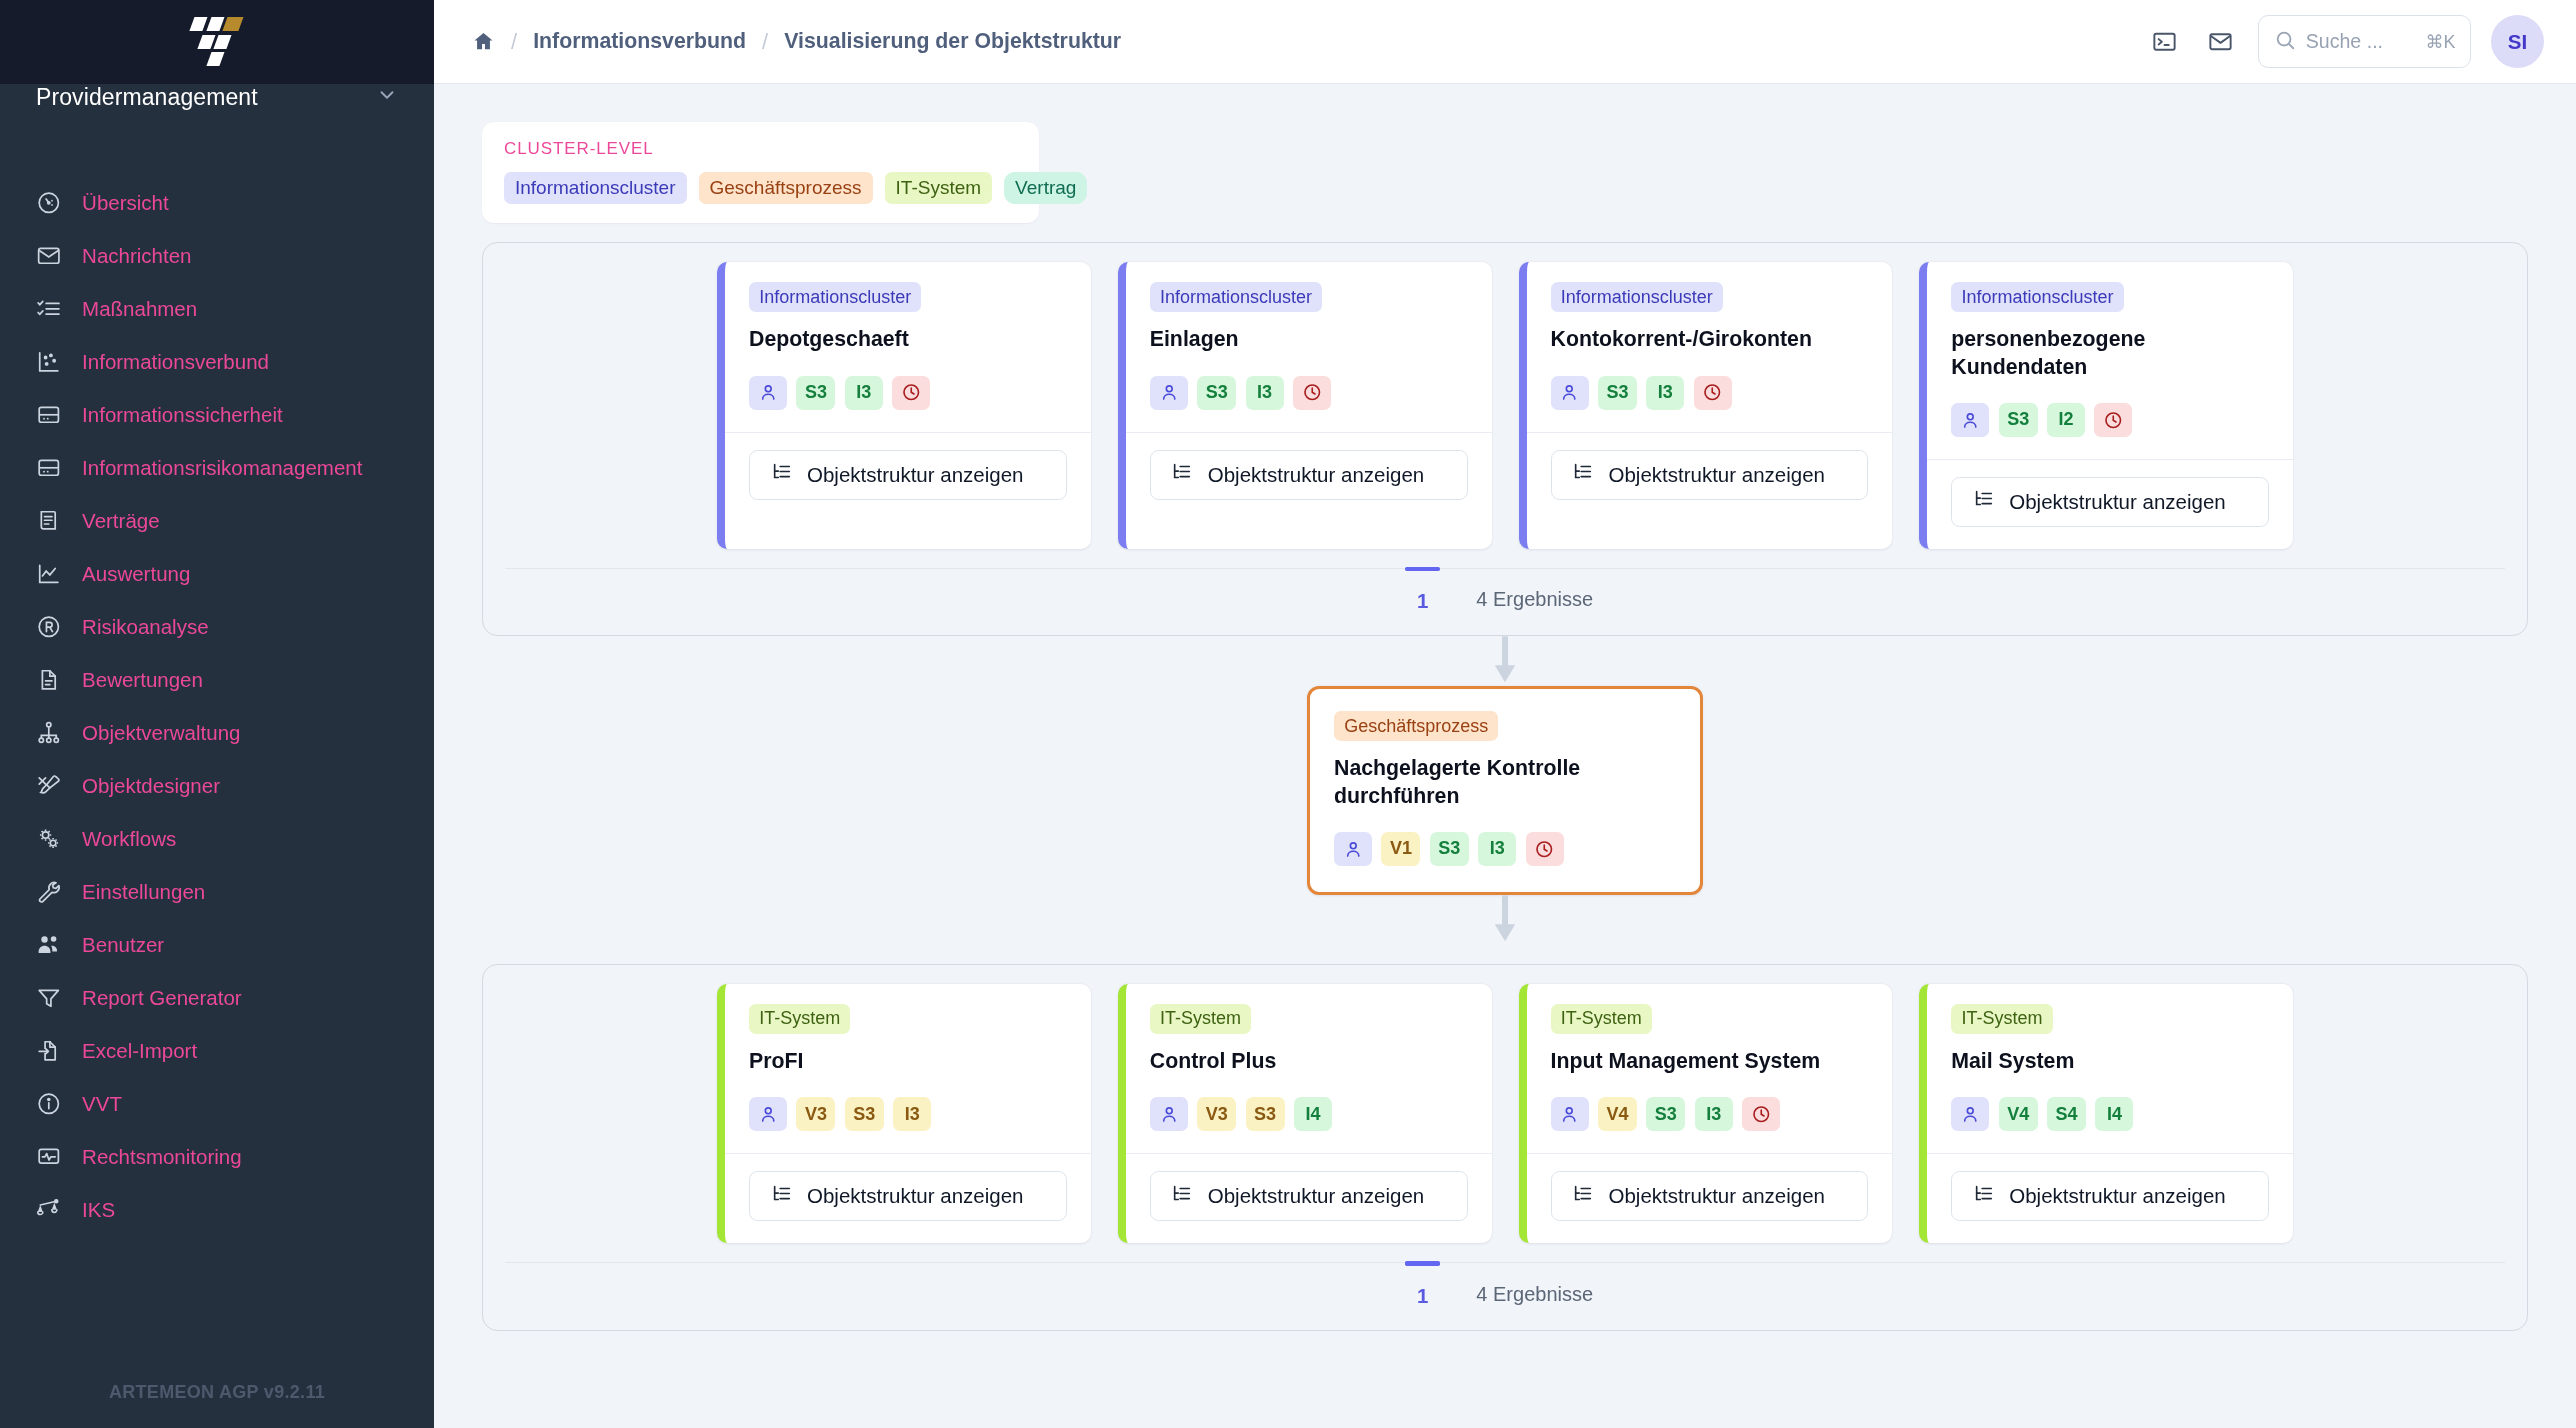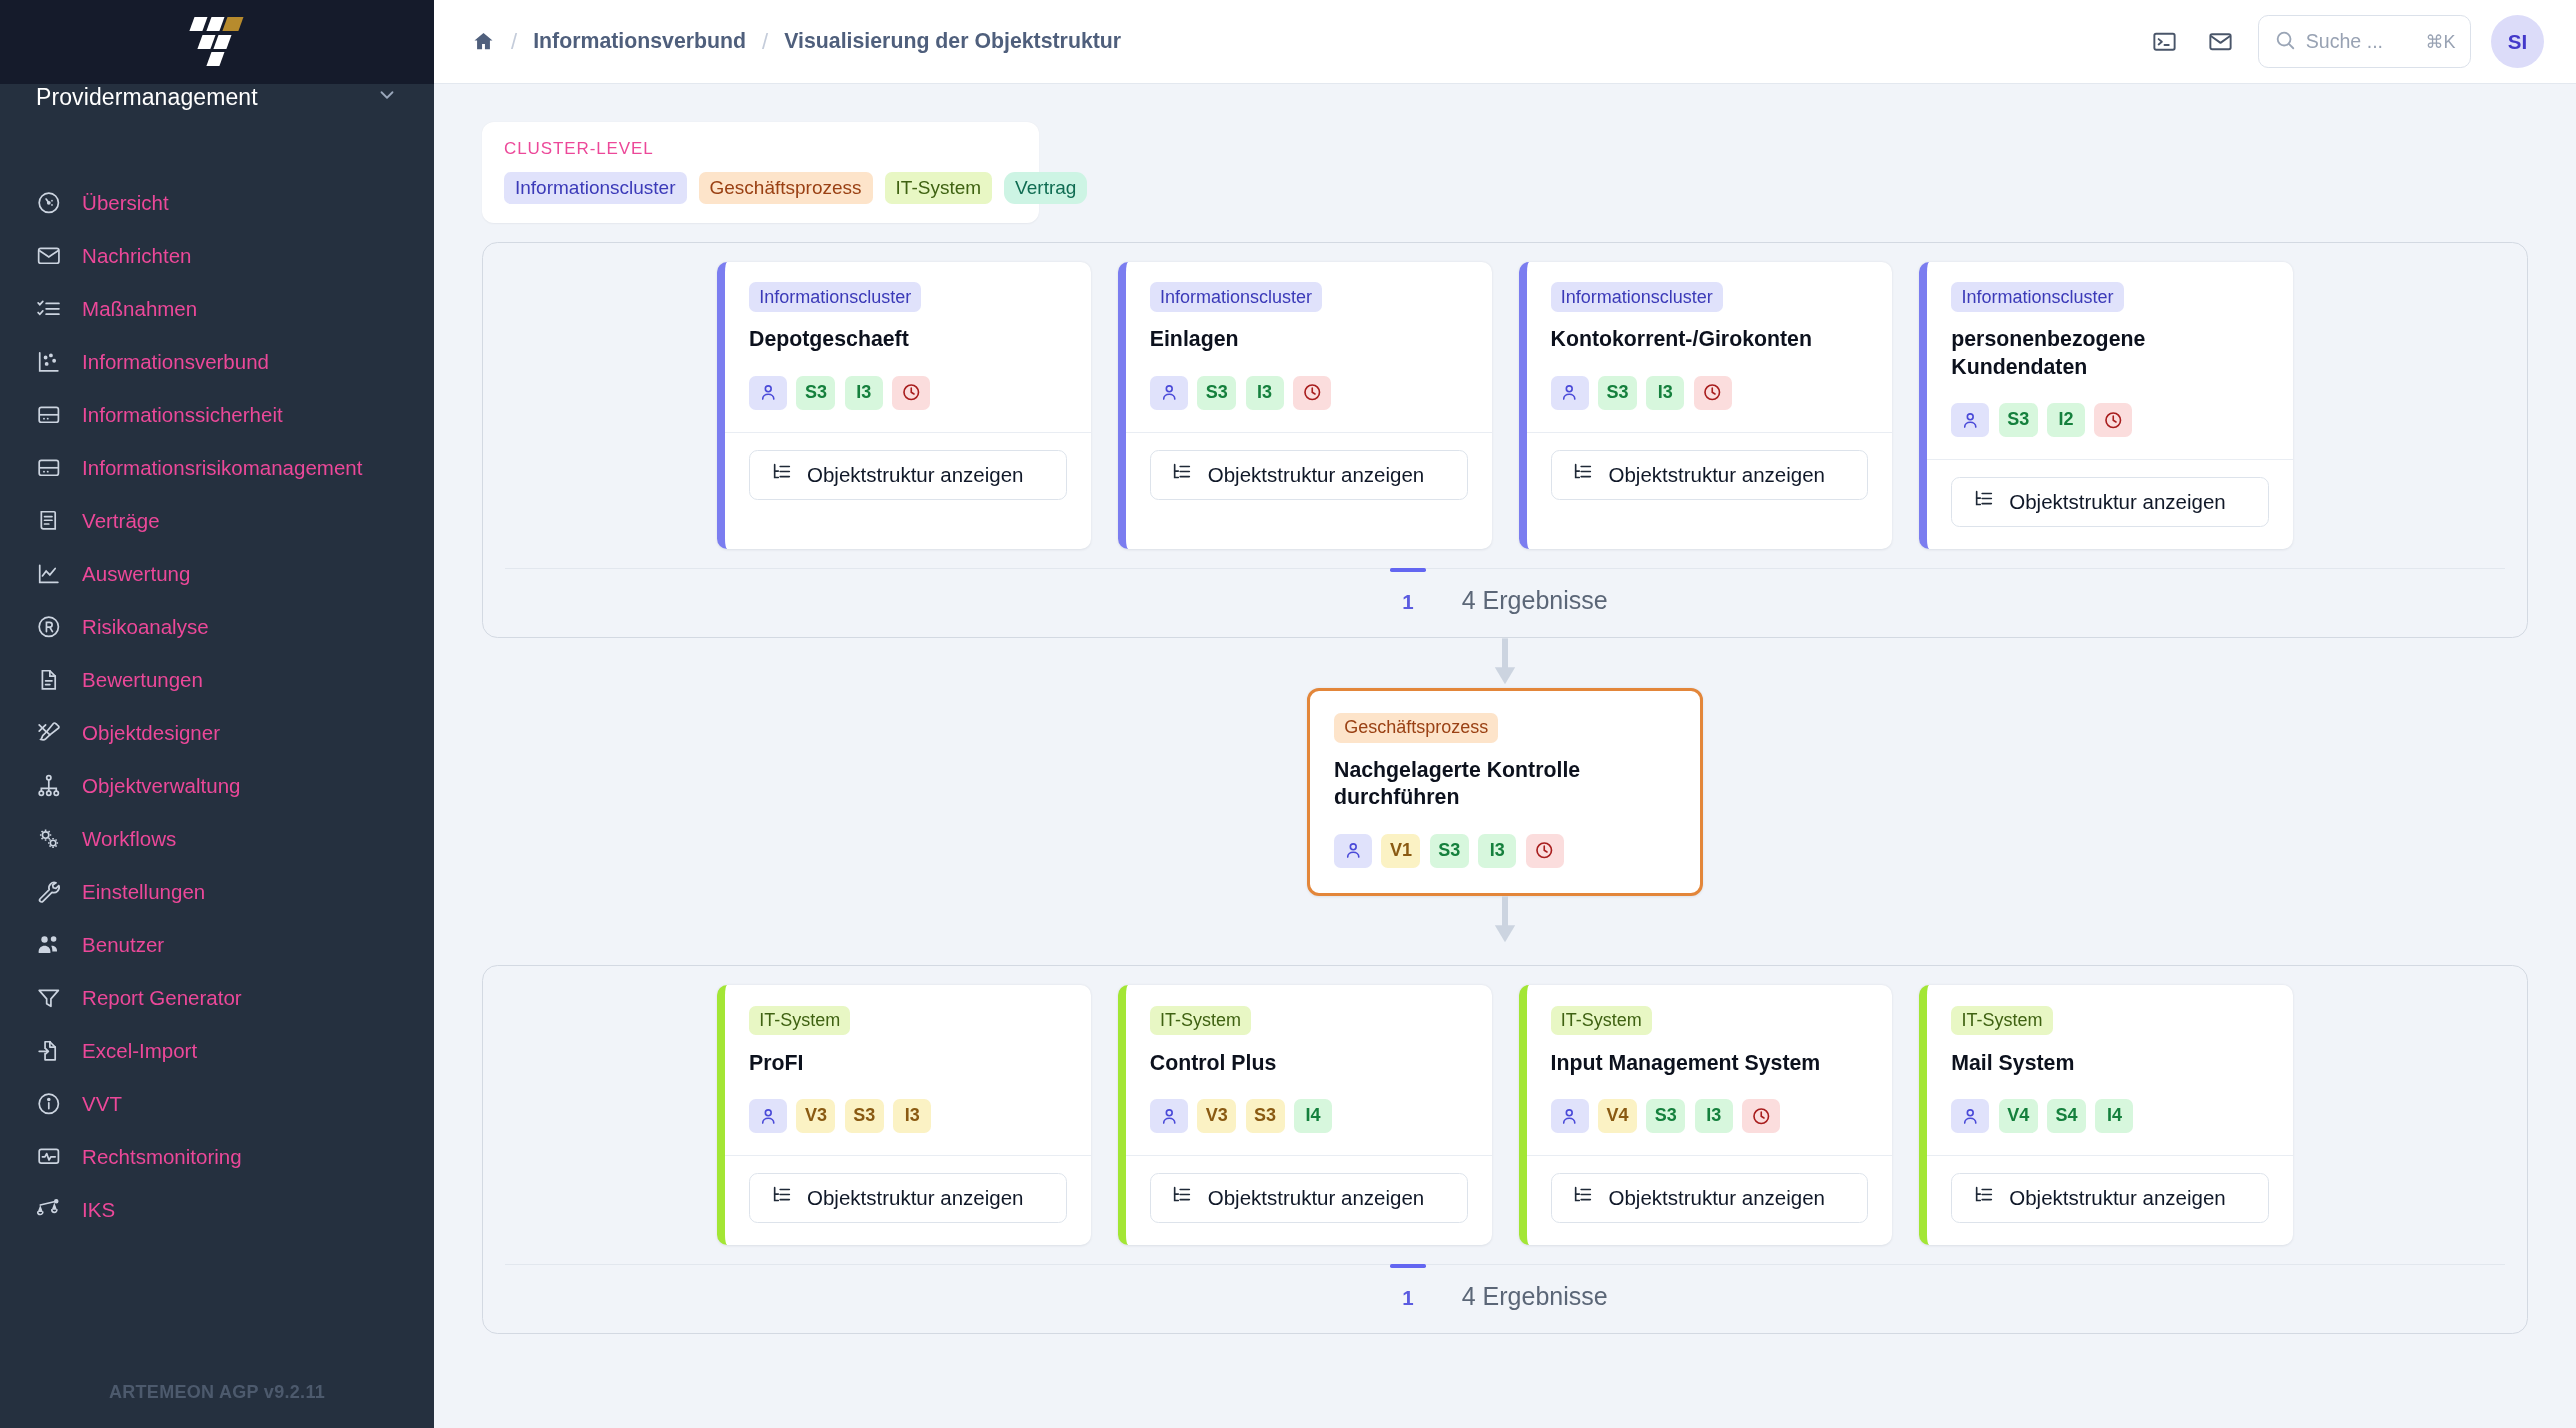--- a/index.html
+++ b/index.html
@@ -145,21 +145,21 @@
     width: 100%; height: 50px; border: 0.9px solid #dde3eb; border-radius: 8.5px;
     background: #fff; display: flex; align-items: center; gap: 14.5px;
     padding: 0 20.5px; cursor: pointer; color: #101828; font-size: 20.5px;
     font-family: "Liberation Sans", sans-serif;
   }
   .struct-btn svg { width: 22px; height: 22px; flex: 0 0 22px; color: #1f2937; }
 
   .pager { border-top: 0.9px solid #e2e7ee; padding: 17px 0 22px 0; display: flex; align-items: center; justify-content: center; gap: 48px; position: relative; }
   .pager-num { color: #5b5be0; font-size: 20.5px; font-weight: bold; position: relative; padding-top: 3.4px; cursor: pointer; }
   .pager-num::before { content: ""; position: absolute; top: -19px; left: -12px; right: -12px; height: 4.3px; background: #6366f1; border-radius: 1.7px; }
-  .pager-count { color: #5b6677; font-size: 25px; }
+  .pager-count { color: #5b6677; font-size: 20px; }
 
   .connector { display: flex; justify-content: center; }
   .connector svg { display: block; }
 
   .mid-wrap { display: flex; justify-content: center; }
   .mid-card {
     width: 396px; background: #fff;
     border: 3.4px solid #e3863a; border-radius: 12px;
     padding: 22px 24px 25.6px 24px;
     box-shadow: 0 0.9px 2.6px rgba(16,24,40,.08);
@@ -301,40 +301,40 @@
               <path d="M13 3.5v5h5"></path>
               <path d="M9 13h6M9 16.5h4"></path>
             </svg>
           </span>
         <span>Bewertungen</span>
       </div>
 
       <div class="nav-item">
         <span class="nav-ico">
             <svg viewBox="0 0 24 24" fill="none" stroke="currentColor" stroke-width="1.6" stroke-linecap="round">
-              <path d="M3 4.5l6 6"></path>
-              <path d="M9 4.5l-6 6"></path>
-              <path d="M19.5 4.2l1.6 1.6c.6.6.5 1.6-.2 2L13 14l-3-3 6.3-7.7c.5-.6 1.4-.7 2-.1z"></path>
-              <path d="M10 11l-3.5 3.5c-.8.8-.8 2.7-2 3.8 1.8.6 3.6.4 4.6-.6L13 14"></path>
-            </svg>
-          </span>
-        <span>Objektdesigner</span>
-      </div>
-
-      <div class="nav-item">
-        <span class="nav-ico">
-            <svg viewBox="0 0 24 24" fill="none" stroke="currentColor" stroke-width="1.6" stroke-linecap="round">
               <circle cx="12" cy="4.5" r="2"></circle>
               <circle cx="5" cy="19" r="2"></circle>
               <circle cx="12" cy="19" r="2"></circle>
               <circle cx="19" cy="19" r="2"></circle>
               <path d="M12 6.5v4M5 17v-2.5h14V17M12 10.5V17"></path>
             </svg>
           </span>
         <span>Objektverwaltung</span>
+      </div>
+
+      <div class="nav-item">
+        <span class="nav-ico">
+            <svg viewBox="0 0 24 24" fill="none" stroke="currentColor" stroke-width="1.6" stroke-linecap="round">
+              <path d="M3 4.5l6 6"></path>
+              <path d="M9 4.5l-6 6"></path>
+              <path d="M19.5 4.2l1.6 1.6c.6.6.5 1.6-.2 2L13 14l-3-3 6.3-7.7c.5-.6 1.4-.7 2-.1z"></path>
+              <path d="M10 11l-3.5 3.5c-.8.8-.8 2.7-2 3.8 1.8.6 3.6.4 4.6-.6L13 14"></path>
+            </svg>
+          </span>
+        <span>Objektdesigner</span>
       </div>
 
       <div class="nav-item">
         <span class="nav-ico">
             <svg viewBox="0 0 24 24" fill="none" stroke="currentColor" stroke-width="1.5">
               <circle cx="9" cy="8.5" r="3"></circle>
               <path d="M9 3.2v1.4M9 12.4v1.4M3.7 8.5h1.4M12.9 8.5h1.4M5.2 4.7l1 1M11.8 11.3l1 1M12.8 4.7l-1 1M6.2 11.3l-1 1"></path>
               <circle cx="16" cy="16" r="2.6"></circle>
               <path d="M16 11.3v1.2M16 19.5v1.2M11.3 16h1.2M19.5 16h1.2M12.7 12.7l.9.9M18.4 18.4l.9.9M19.3 12.7l-.9.9M13.6 18.4l-.9.9"></path>
             </svg>

